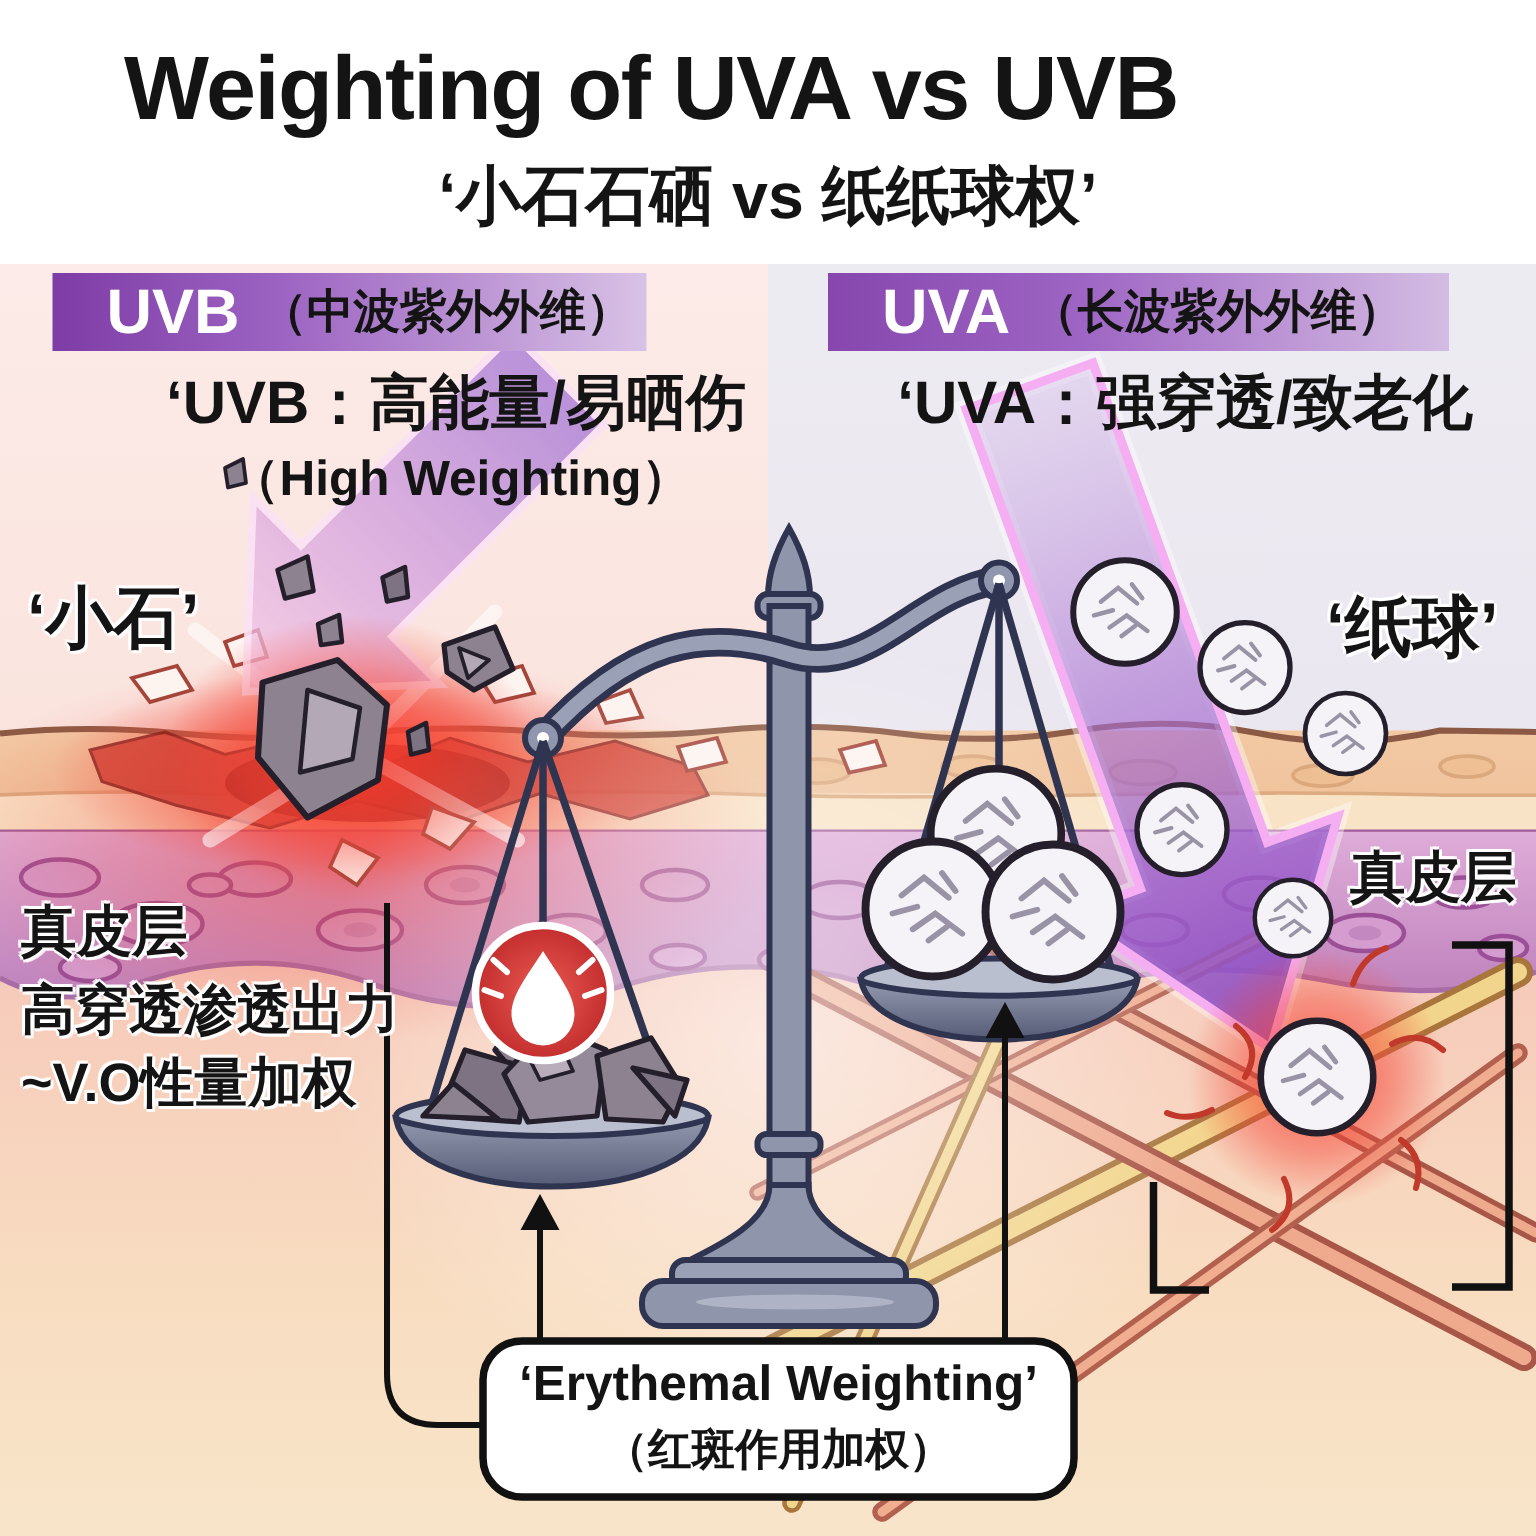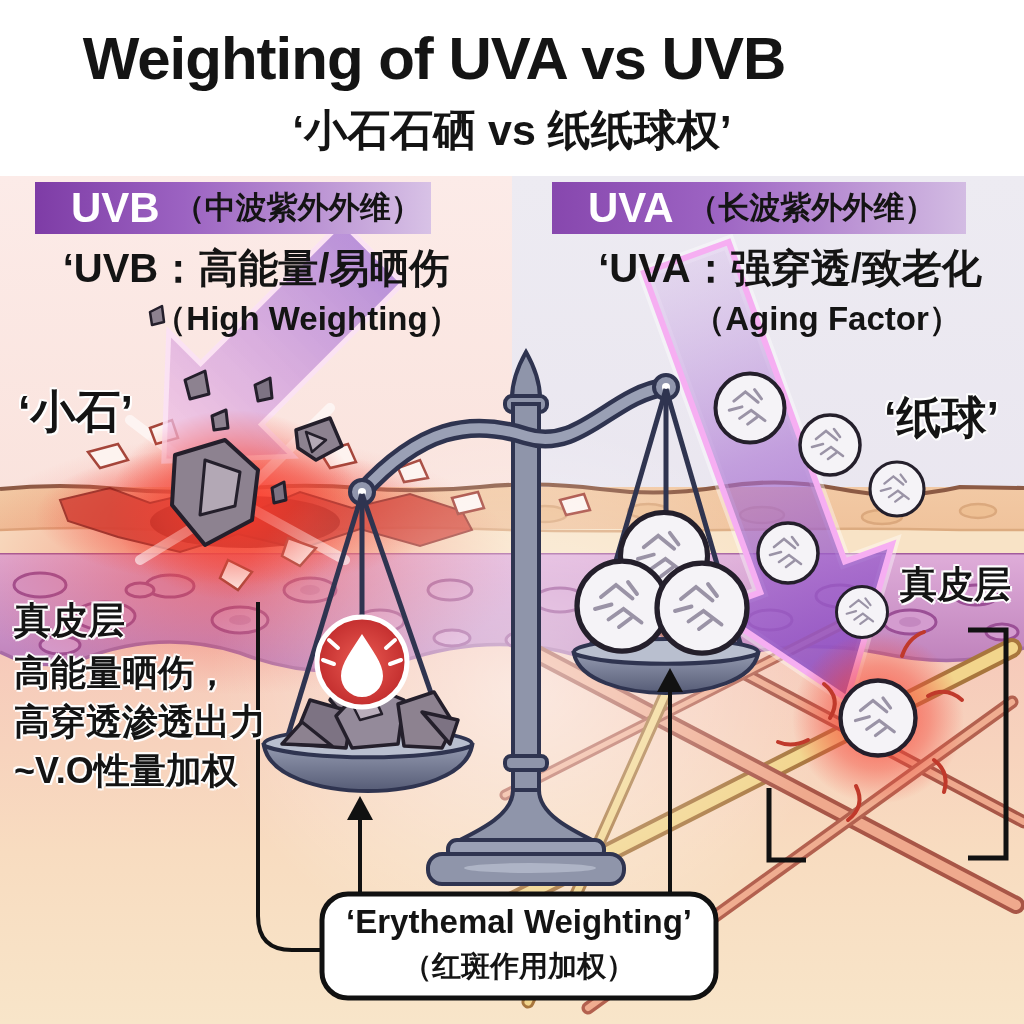--- a/index.html
+++ b/index.html
@@ -314,33 +314,31 @@
 
   <div class="banner banner-uvb">
     <span class="lab">UVB</span>
     <span class="note">（中波紫外外维）</span>
   </div>
   <div class="banner banner-uva">
     <span class="lab">UVA</span>
     <span class="note">（长波紫外外维）</span>
   </div>
 
-  <div class="txt headline" style="left:0;">‘UVB：高能量/易晒伤</div>
+  <div class="txt headline" style="left:0;padding-left:48px;">‘UVB：高能量/易晒伤</div>
   <div class="txt subheadline" style="left:142px;">（High Weighting）</div>
   <div class="txt headline" style="left:512px;padding-left:22px;">‘UVA：强穿透/致老化</div>
-  <div class="txt subheadline" style="left:662px;">（Aging Factor）</div>
 
   <div class="txt projectile halo" style="left:18px;top:382px;">‘小石’</div>
   <div class="txt projectile halo" style="left:884px;top:388px;">‘纸球’</div>
 
   <div class="txt dermis halo" style="left:14px;top:596px;">真皮层</div>
   <div class="txt dermis halo" style="left:900px;top:560px;">真皮层</div>
 
   <div class="txt notes-left halo">
-    <div>高能量晒伤，</div>
     <div>高穿透渗透出力</div>
     <div>~V.O性量加权</div>
   </div>
 
 
   <div class="txt boxcap boxcap1">‘Erythemal Weighting’</div>
   <div class="txt boxcap boxcap2">（红斑作用加权）</div>
 
 </div>
 

